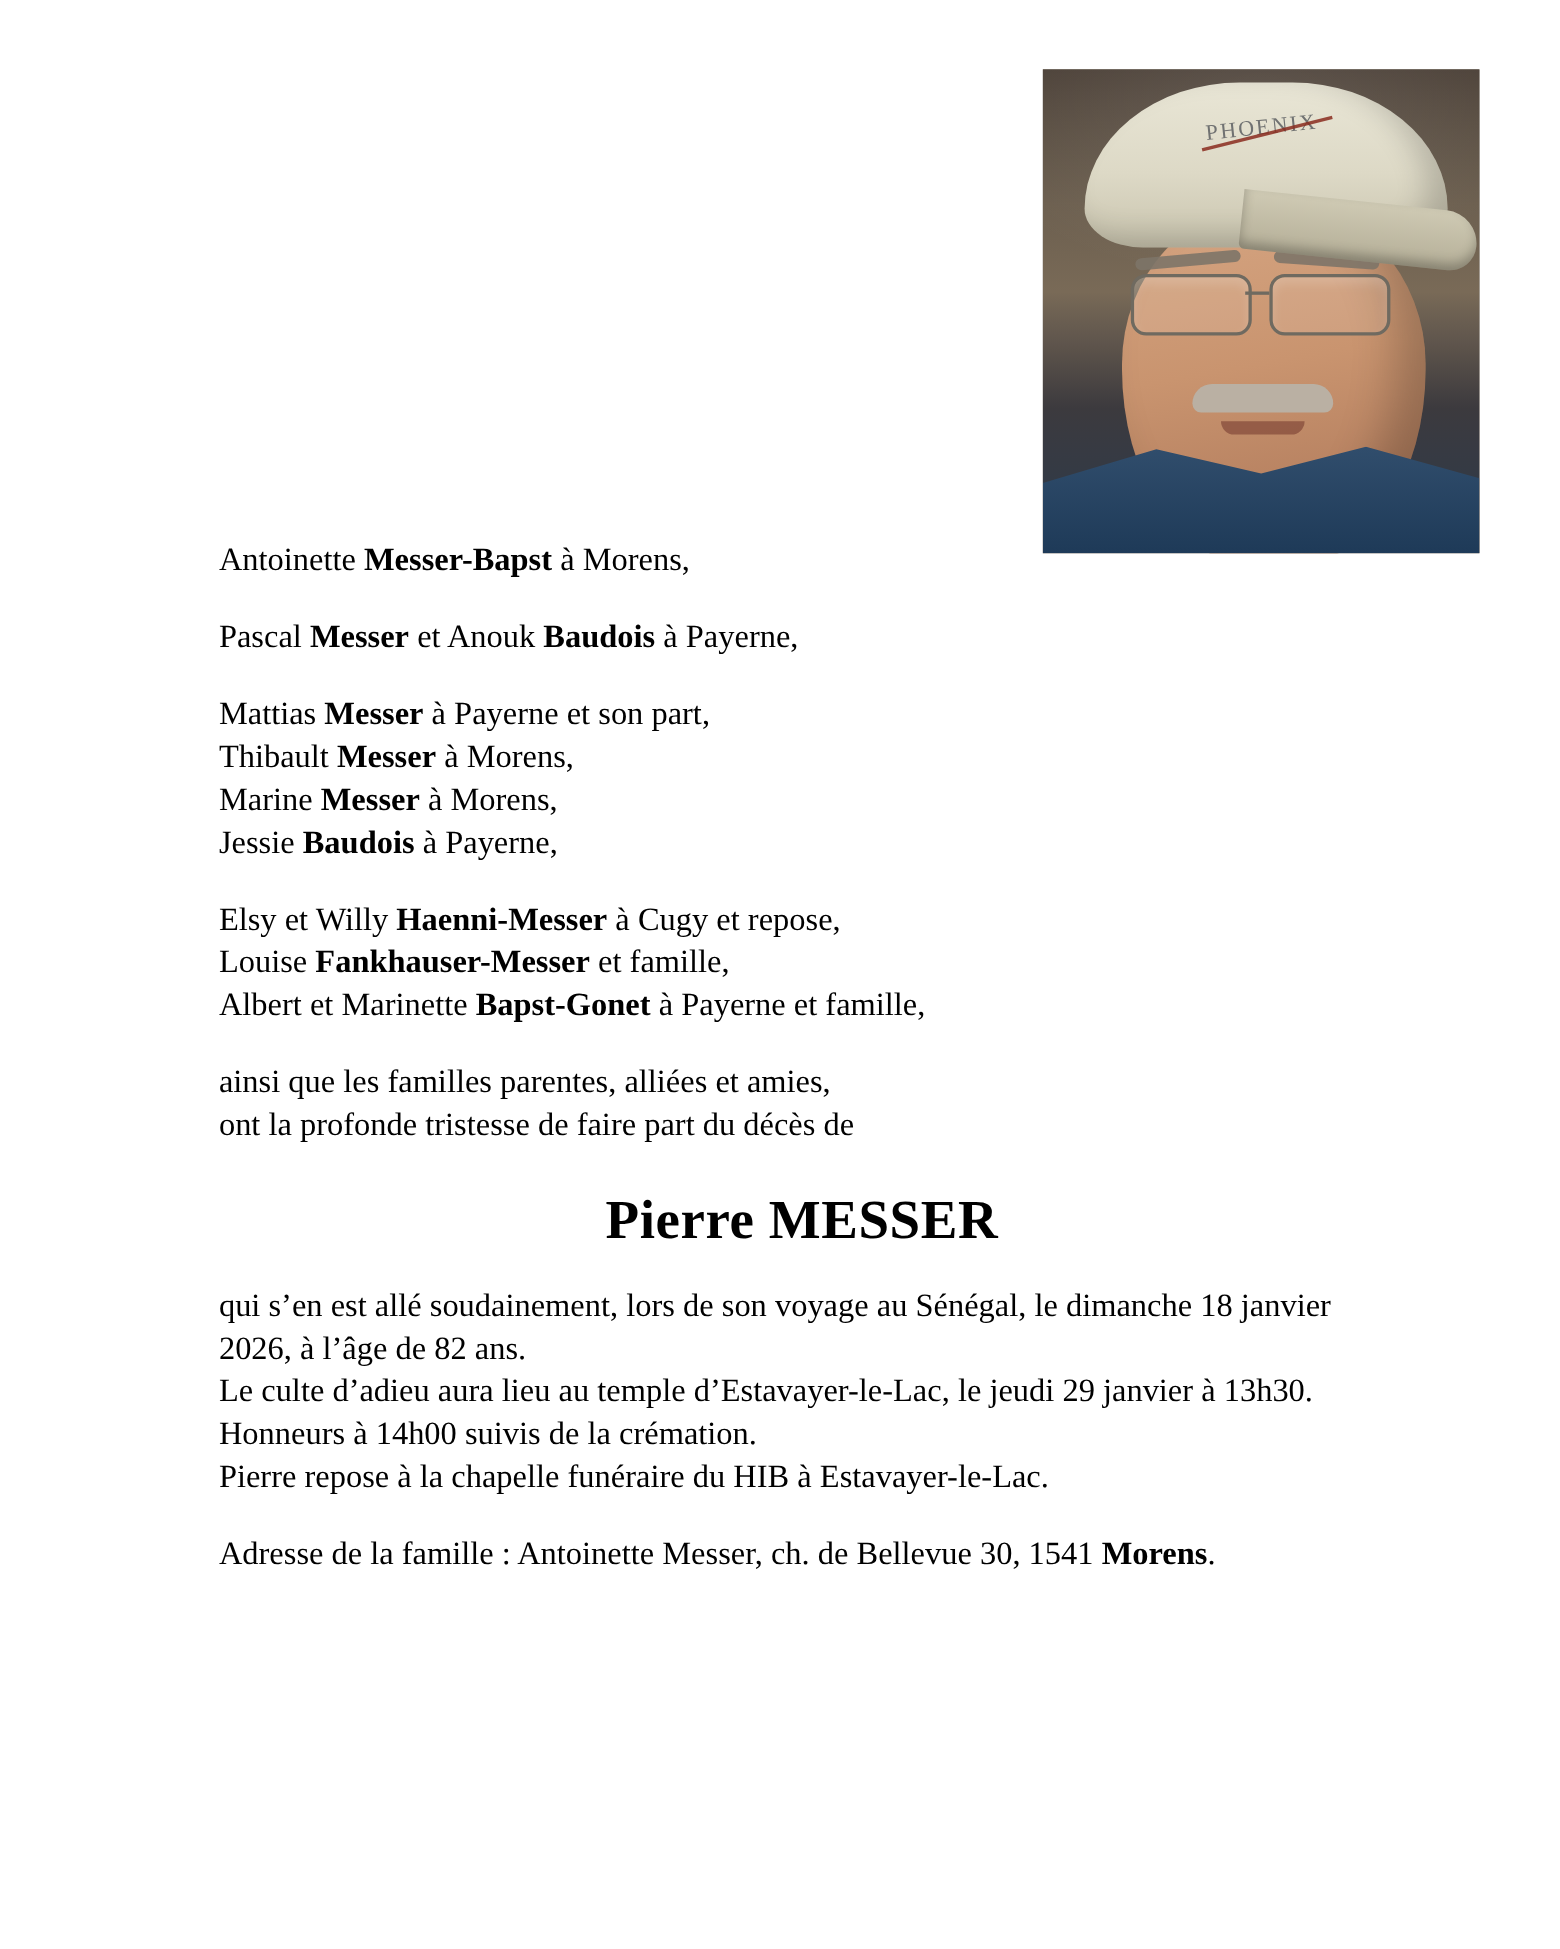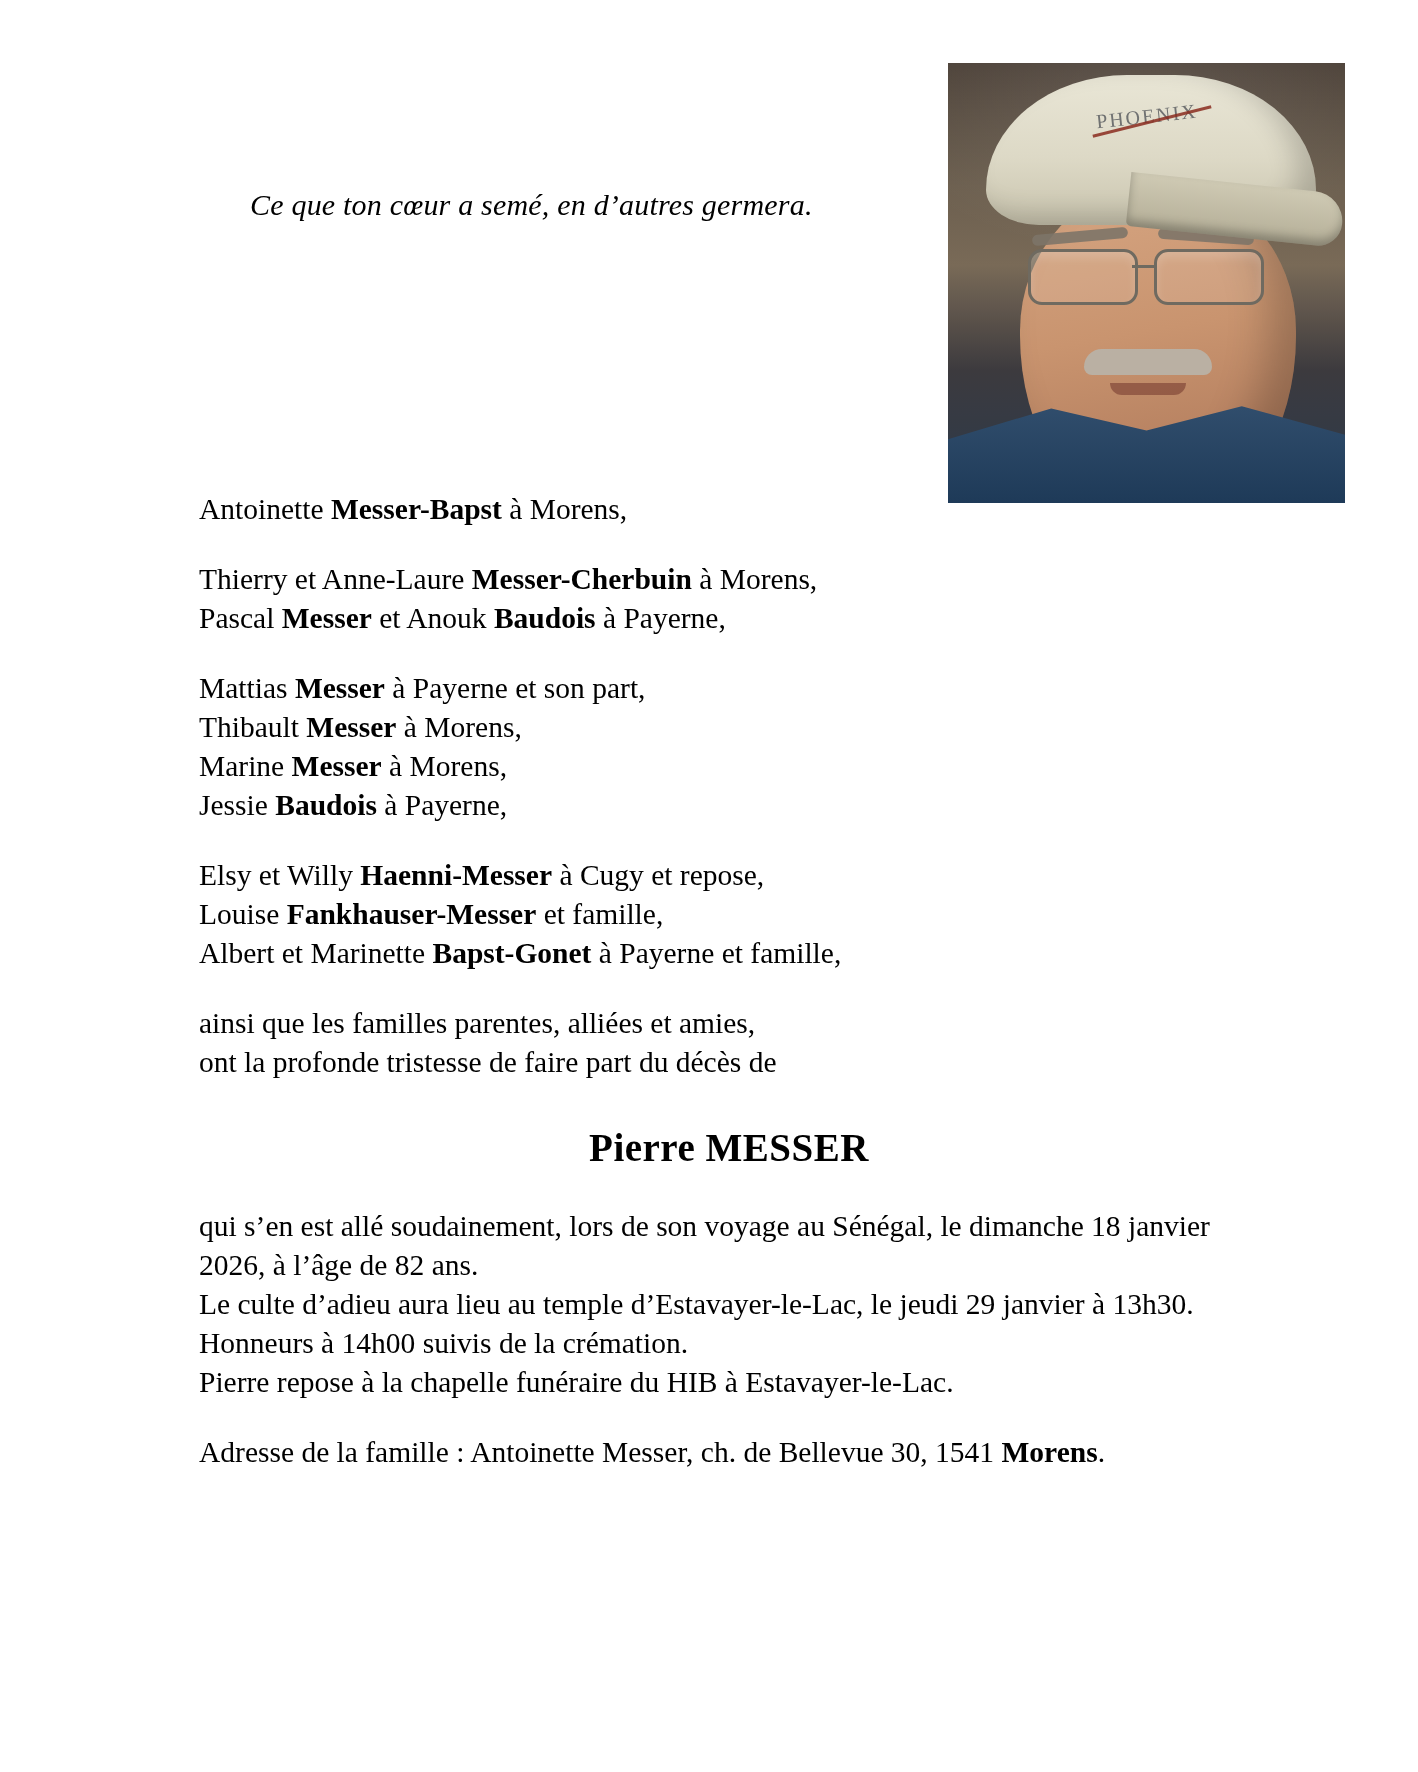--- a/index.html
+++ b/index.html
@@ -184,21 +184,21 @@
     line-height: 39px;
   }
   .para { margin: 0 0 31px 0; }
   .para:last-child { margin-bottom: 0; }
   .line { display: block; white-space: nowrap; }
   b { font-weight: bold; }
 
   .deceased-name {
     display: block;
     text-align: center;
-    font-size: 39px;
+    font-size: 50px;
     font-weight: bold;
     letter-spacing: 0.5px;
     margin: 46px 0 40px 0;
   }
 
   .flow {
     display: block;
     white-space: normal;
   }
 
@@ -225,30 +225,28 @@
       <div class="lens right"></div>
       <div class="bridge"></div>
     </div>
     <div class="cap"></div>
     <div class="cap-brim"></div>
     <div class="cap-logo">PHOENIX</div>
     <div class="cap-logo-strike"></div>
     <div class="shirt-2"></div>
   </div>
 
-  <div class="epigraph">Ce que ton cœur a semé, en d’autres germera.</div>
 
   <div class="body-text">
 
     <p class="para">
       <span class="line"><span>Antoinette </span><b>Messer-Bapst</b><span> à Morens,</span></span>
     </p>
 
     <p class="para">
-      <span class="line"><span>Thierry et Anne-Laure </span><b>Messer-Cherbuin</b><span> à Morens,</span></span>
       <span class="line"><span>Pascal </span><b>Messer</b><span> et Anouk </span><b>Baudois</b><span> à Payerne,</span></span>
     </p>
 
     <p class="para">
       <span class="line"><span>Mattias </span><b>Messer</b><span> à Payerne et son part,</span></span>
       <span class="line"><span>Thibault </span><b>Messer</b><span> à Morens,</span></span>
       <span class="line"><span>Marine </span><b>Messer</b><span> à Morens,</span></span>
       <span class="line"><span>Jessie </span><b>Baudois</b><span> à Payerne,</span></span>
     </p>
 

